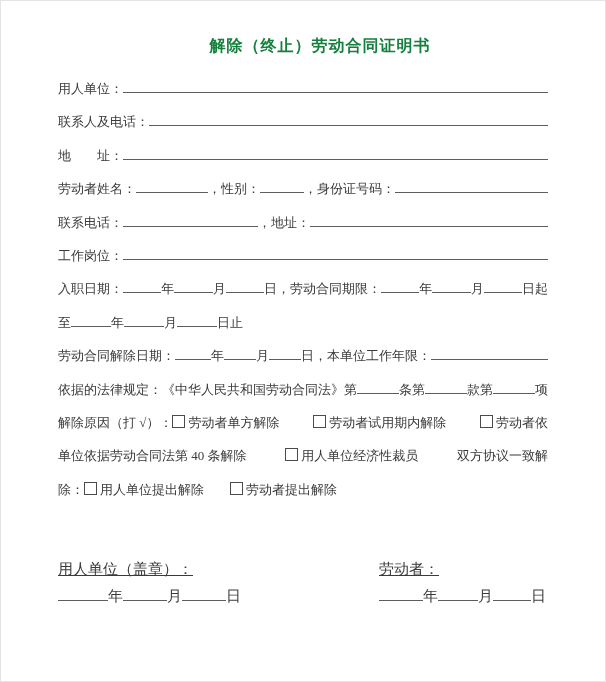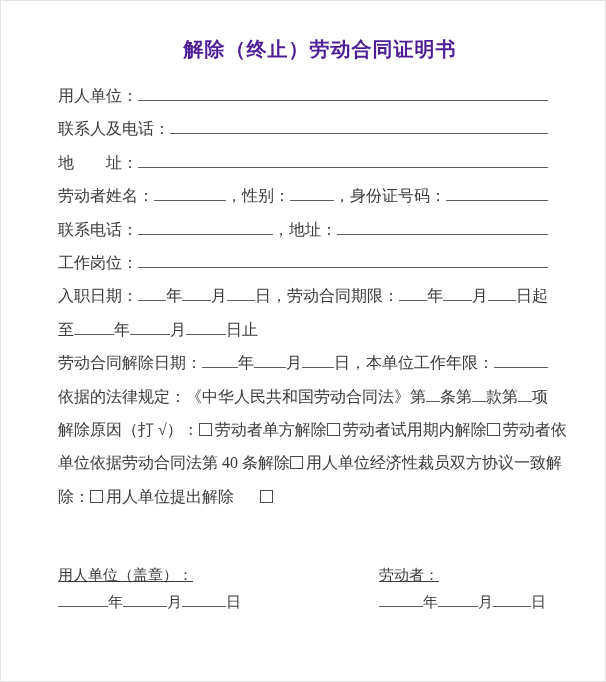--- a/index.html
+++ b/index.html
@@ -10,32 +10,32 @@
     background:#ffffff;
     border:1px solid #e4e4e4;
     font-family:"Liberation Serif","DejaVu Serif",serif;
     color:#3a3a3a;
     overflow:hidden;
   }
   .title{
     margin-top:35px;
     margin-bottom:23px;
     text-align:center;
-    font-size:20px;
+    font-size:16px;
     font-weight:bold;
     letter-spacing:1px;
-    color:#4c1d95;
+    color:#15803d;
     margin-left:34px;
   }
   .content{padding:0 57px;}
   .row{
     display:flex;
     align-items:baseline;
     height:33.4px;
-    font-size:16px;
+    font-size:13px;
     white-space:pre;
   }
   .txt{white-space:pre;}
   .blank{
     display:inline-block;
     height:2px;
     border-bottom:1px solid #5d5d5d;
   }
   .flexfill{flex:1 1 auto;}
   .gap{display:inline-block;height:1px;}
@@ -69,21 +69,21 @@
       <div class="row"><span class="txt">地　　址：</span><span class="blank flexfill"></span></div>
       <div class="row"><span class="txt">劳动者姓名：</span><span class="blank" style="width: 72px;"></span><span class="txt">，性别：</span><span class="blank" style="width: 44px;"></span><span class="txt">，身份证号码：</span><span class="blank flexfill"></span></div>
       <div class="row"><span class="txt">联系电话：</span><span class="blank" style="width: 135px;"></span><span class="txt">，地址：</span><span class="blank flexfill"></span></div>
       <div class="row"><span class="txt">工作岗位：</span><span class="blank flexfill"></span></div>
       <div class="row"><span class="txt">入职日期：</span><span class="blank flexfill"></span><span class="txt">年</span><span class="blank flexfill"></span><span class="txt">月</span><span class="blank flexfill"></span><span class="txt">日，劳动合同期限：</span><span class="blank flexfill"></span><span class="txt">年</span><span class="blank flexfill"></span><span class="txt">月</span><span class="blank flexfill"></span><span class="txt">日起</span></div>
       <div class="row"><span class="txt">至</span><span class="blank" style="width: 40px;"></span><span class="txt">年</span><span class="blank" style="width: 40px;"></span><span class="txt">月</span><span class="blank" style="width: 40px;"></span><span class="txt">日止</span></div>
       <div class="row"><span class="txt">劳动合同解除日期：</span><span class="blank" style="width: 36px;"></span><span class="txt">年</span><span class="blank" style="width: 32px;"></span><span class="txt">月</span><span class="blank" style="width: 32px;"></span><span class="txt">日，本单位工作年限：</span><span class="blank flexfill"></span></div>
       <div class="row"><span class="txt">依据的法律规定：《中华人民共和国劳动合同法》第</span><span class="blank flexfill"></span><span class="txt">条第</span><span class="blank flexfill"></span><span class="txt">款第</span><span class="blank flexfill"></span><span class="txt">项</span></div>
       <div class="row"><span class="txt">解除原因（打 √）：</span><span class="checkbox"></span><span class="txt">劳动者单方解除</span><span class="gap flexfill"></span><span class="checkbox"></span><span class="txt">劳动者试用期内解除</span><span class="gap flexfill"></span><span class="checkbox"></span><span class="txt">劳动者依</span></div>
       <div class="row"><span class="txt">单位依据劳动合同法第 40 条解除</span><span class="gap flexfill"></span><span class="checkbox"></span><span class="txt">用人单位经济性裁员</span><span class="gap flexfill"></span><span class="txt">双方协议一致解</span></div>
-      <div class="row"><span class="txt">除：</span><span class="checkbox"></span><span class="txt">用人单位提出解除</span><span class="gap" style="width: 26px;"></span><span class="checkbox"></span></div>
+      <div class="row"><span class="txt">除：</span><span class="checkbox"></span><span class="txt">用人单位提出解除</span><span class="gap" style="width: 26px;"></span><span class="checkbox"></span><span class="txt">劳动者提出解除</span></div>
     </div>
   <div class="sig">
     <div class="sig-col-left">
       <div class="sig-label">用人单位（盖章）：</div>
       <div class="sig-date"><span class="blank" style="width: 50px;"></span><span class="txt">年</span><span class="blank" style="width: 44px;"></span><span class="txt">月</span><span class="blank" style="width: 44px;"></span><span class="txt">日</span></div>
     </div>
     <div class="sig-col-right">
       <div class="sig-label">劳动者：</div>
       <div class="sig-date"><span class="blank" style="width: 44px;"></span><span class="txt">年</span><span class="blank" style="width: 40px;"></span><span class="txt">月</span><span class="blank" style="width: 38px;"></span><span class="txt">日</span></div>
     </div>

